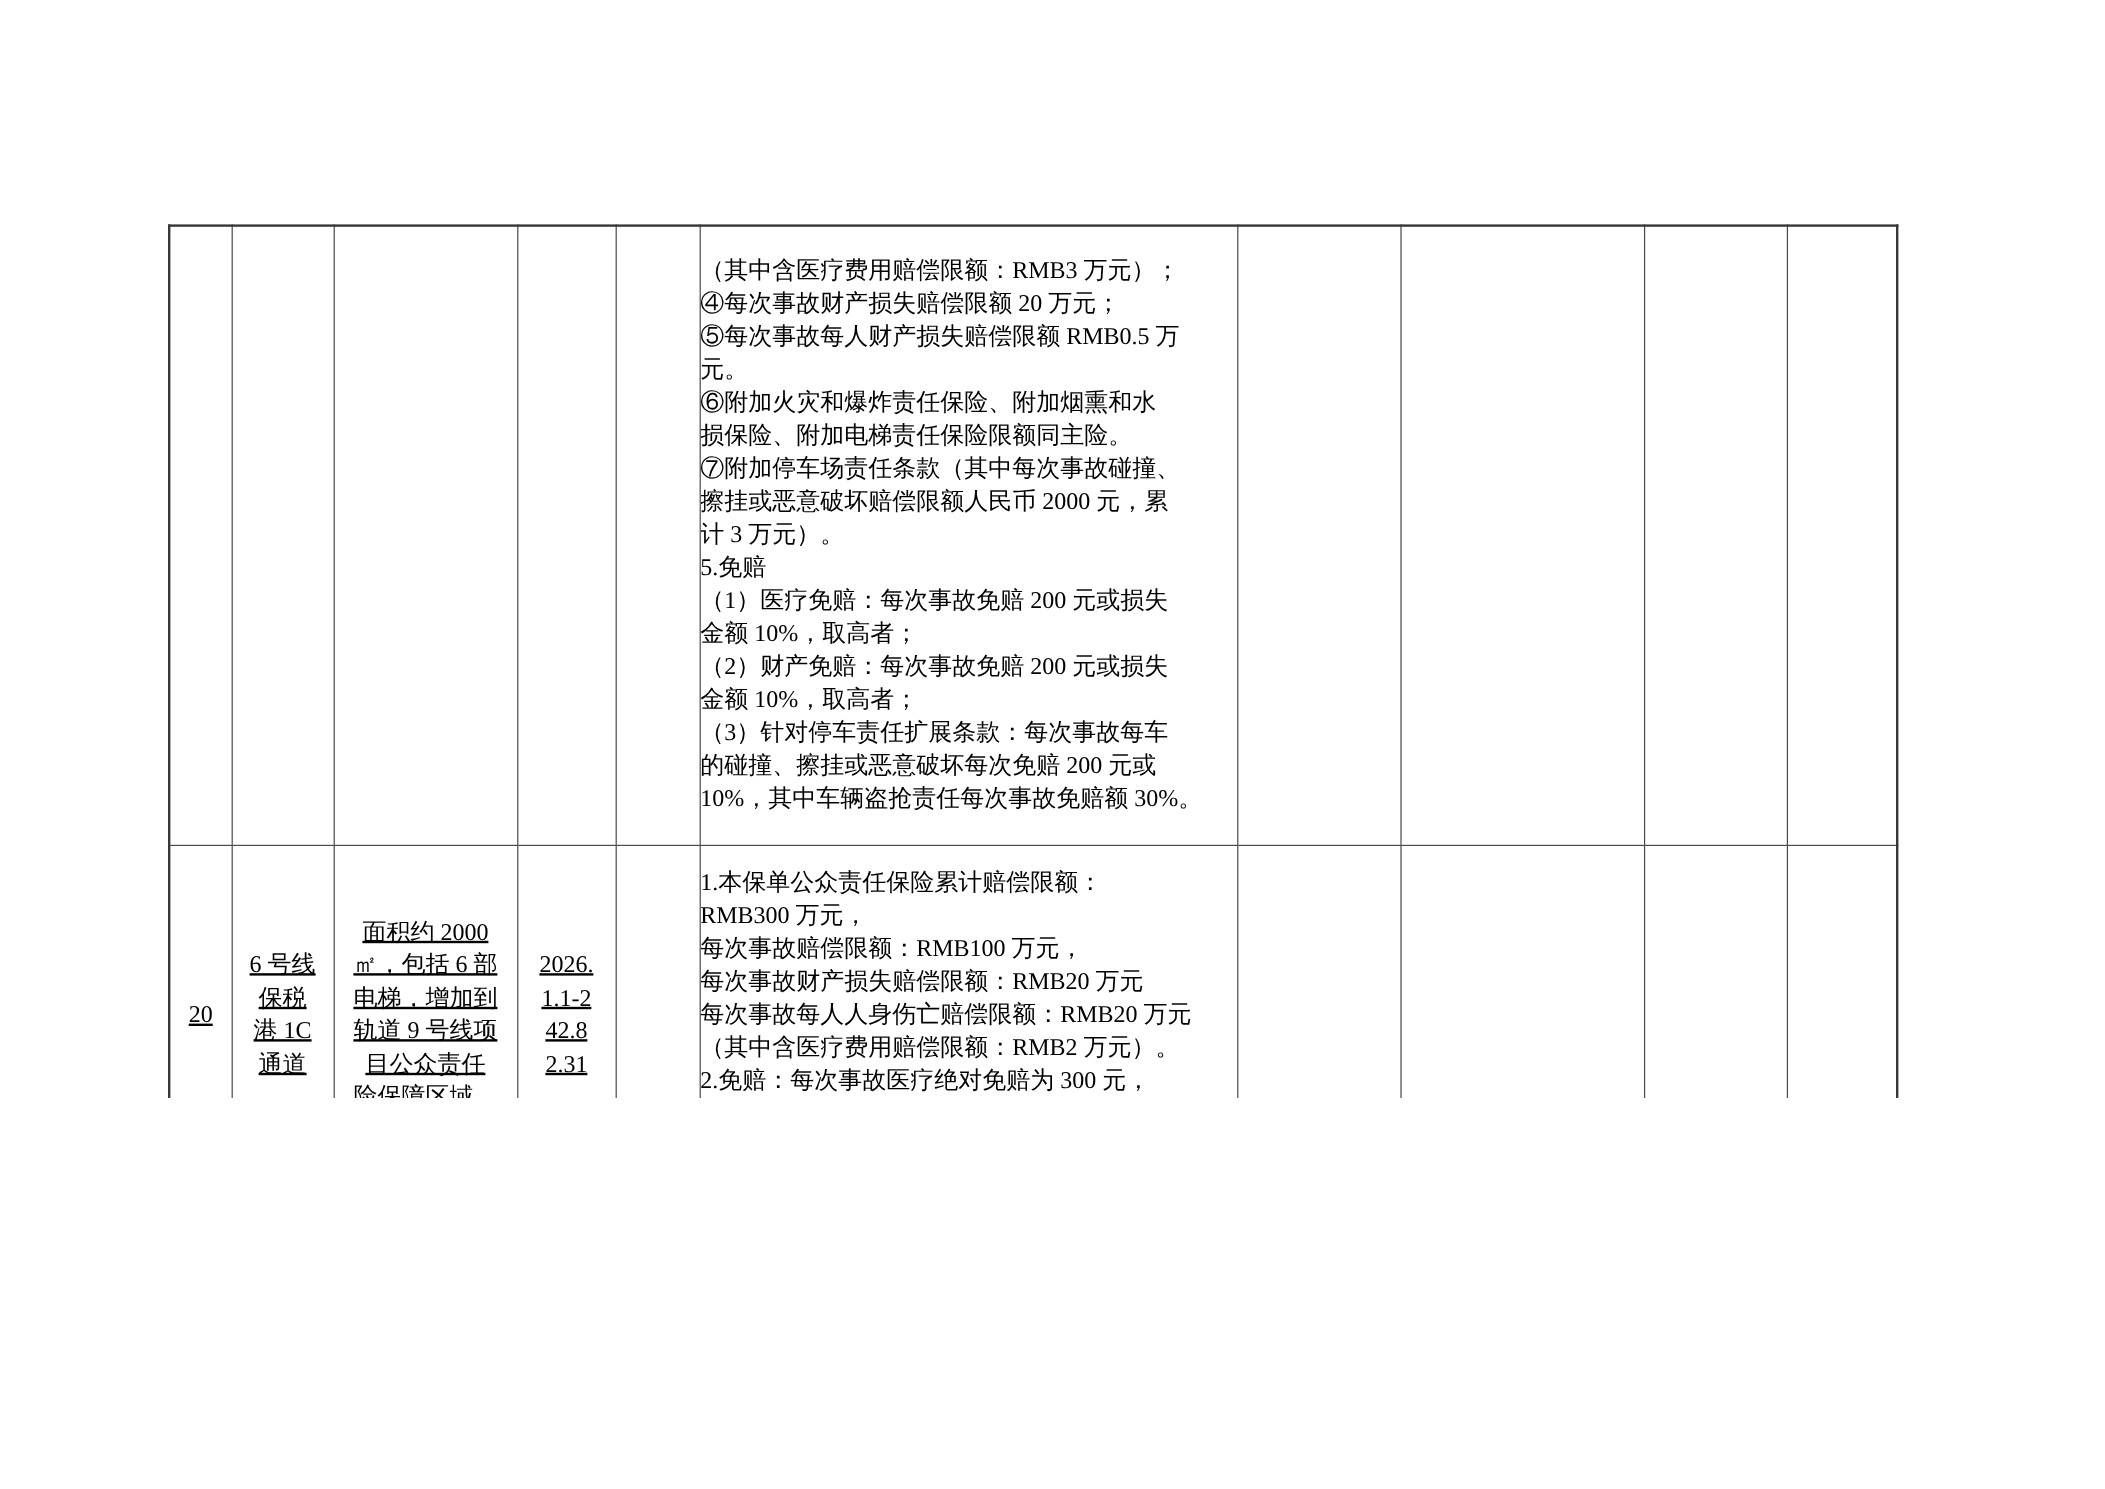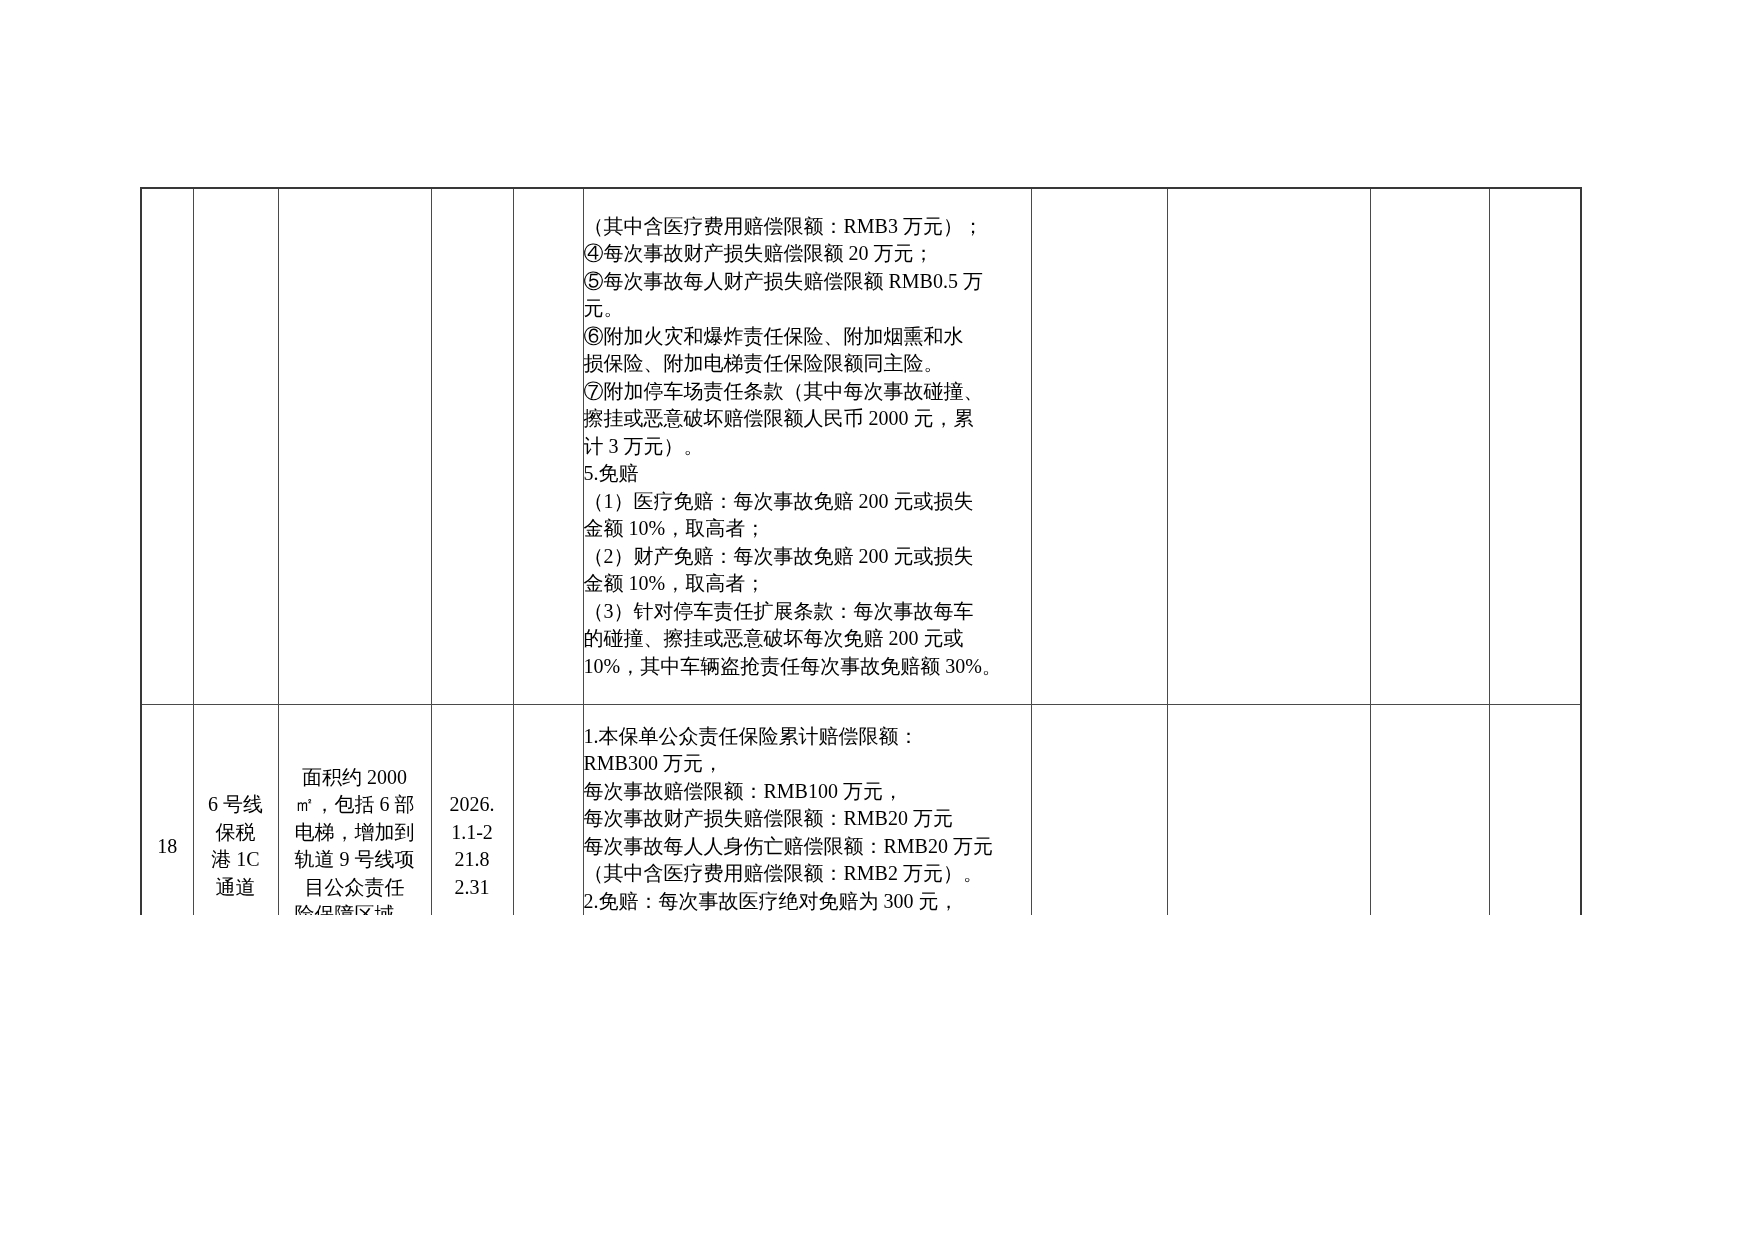--- a/index.html
+++ b/index.html
@@ -29,20 +29,21 @@
     border: 1.5px solid #4a4a4a;
     padding: 0;
     font-size: 20px;
     line-height: 27.5px;
     vertical-align: middle;
     overflow: hidden;
   }
   td.cell-center {
     text-align: center;
     white-space: pre-line;
+    text-decoration: underline;
   }
   td.cell-coverage {
     text-align: left;
     vertical-align: top;
     padding: 6px 10px 0 12px;
     white-space: pre-line;
   }
   tr.row-prev { height: 516px; }
   tr.row-19  { height: 285px; }
   .page-number {
@@ -97,34 +98,34 @@
 金额 10%，取高者；
 （3）针对停车责任扩展条款：每次事故每车
 的碰撞、擦挂或恶意破坏每次免赔 200 元或
 10%，其中车辆盗抢责任每次事故免赔额 30%。</td>
         <td class="cell-center"></td>
         <td class="cell-center"></td>
         <td class="cell-center"></td>
         <td class="cell-center"></td>
       </tr>
       <tr class="row-19">
-        <td class="cell-center">18</td>
+        <td class="cell-center">20</td>
         <td class="cell-center">6 号线
 保税
 港 1C
 通道</td>
         <td class="cell-center">面积约 2000
 ㎡，包括 6 部
 电梯，增加到
 轨道 9 号线项
 目公众责任
 险保障区域。</td>
         <td class="cell-center">2026.
 1.1-2
-21.8
+42.8
 2.31</td>
         <td class="cell-center"></td>
         <td class="cell-coverage">1.本保单公众责任保险累计赔偿限额：
 RMB300 万元，
 每次事故赔偿限额：RMB100 万元，
 每次事故财产损失赔偿限额：RMB20 万元
 每次事故每人人身伤亡赔偿限额：RMB20 万元
 （其中含医疗费用赔偿限额：RMB2 万元）。
 2.免赔：每次事故医疗绝对免赔为 300 元，
 每次事故财产绝对免赔为 1000 元。（增加到

